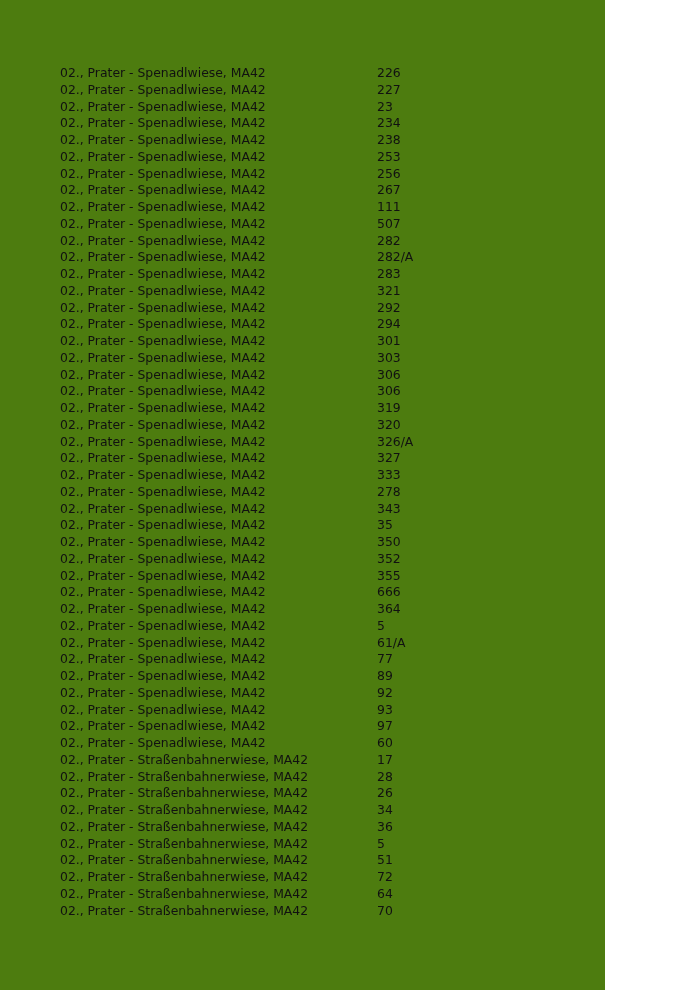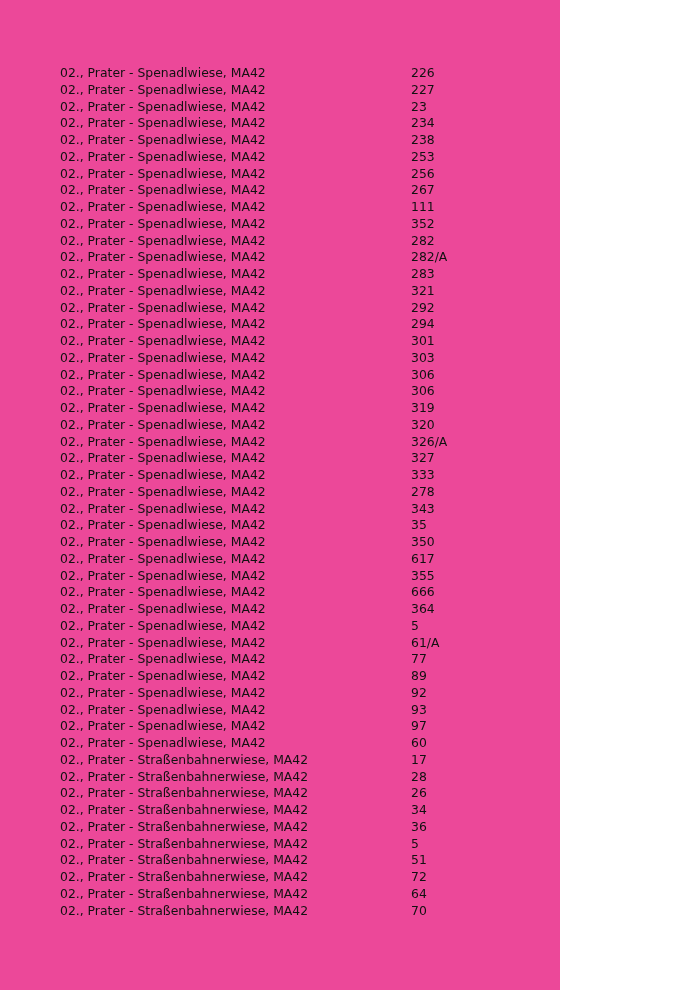--- a/index.html
+++ b/index.html
@@ -12,23 +12,23 @@
       height: 990px;
       position: relative;
       overflow: hidden;
       font-family: "DejaVu Sans", sans-serif;
       color: #111111;
     }
     .page {
       position: absolute;
       left: 0;
       top: 0;
-      width: 560px;
+      width: 605px;
       height: 990px;
-      background: #ec4899;
+      background: #4d7c0f;
     }
     .table {
       position: absolute;
       left: 60px;
       top: 65px;
       width: 600px;
     }
     .row {
       position: relative;
       height: 16.75px;
@@ -38,21 +38,20 @@
     }
     .cell-location {
       position: absolute;
       left: 0;
       top: 0;
     }
     .cell-number {
       position: absolute;
       left: 317px;
       top: 0;
-      margin-left: 34px;
     }
   </style>
 </head>
 <body>
 
 <div class="page">
   <div class="table" id="table">
 
   <div class="row">
     <span class="cell-location">02., Prater - Spenadlwiese, MA42</span>
@@ -85,101 +84,101 @@
       <div class="row">
     <span class="cell-location">02., Prater - Spenadlwiese, MA42</span>
     <span class="cell-number">267</span>
   </div>
       <div class="row">
     <span class="cell-location">02., Prater - Spenadlwiese, MA42</span>
     <span class="cell-number">111</span>
   </div>
       <div class="row">
     <span class="cell-location">02., Prater - Spenadlwiese, MA42</span>
+    <span class="cell-number">507</span>
+  </div>
+      <div class="row">
+    <span class="cell-location">02., Prater - Spenadlwiese, MA42</span>
+    <span class="cell-number">282</span>
+  </div>
+      <div class="row">
+    <span class="cell-location">02., Prater - Spenadlwiese, MA42</span>
+    <span class="cell-number">282/A</span>
+  </div>
+      <div class="row">
+    <span class="cell-location">02., Prater - Spenadlwiese, MA42</span>
+    <span class="cell-number">283</span>
+  </div>
+      <div class="row">
+    <span class="cell-location">02., Prater - Spenadlwiese, MA42</span>
+    <span class="cell-number">321</span>
+  </div>
+      <div class="row">
+    <span class="cell-location">02., Prater - Spenadlwiese, MA42</span>
+    <span class="cell-number">292</span>
+  </div>
+      <div class="row">
+    <span class="cell-location">02., Prater - Spenadlwiese, MA42</span>
+    <span class="cell-number">294</span>
+  </div>
+      <div class="row">
+    <span class="cell-location">02., Prater - Spenadlwiese, MA42</span>
+    <span class="cell-number">301</span>
+  </div>
+      <div class="row">
+    <span class="cell-location">02., Prater - Spenadlwiese, MA42</span>
+    <span class="cell-number">303</span>
+  </div>
+      <div class="row">
+    <span class="cell-location">02., Prater - Spenadlwiese, MA42</span>
+    <span class="cell-number">306</span>
+  </div>
+      <div class="row">
+    <span class="cell-location">02., Prater - Spenadlwiese, MA42</span>
+    <span class="cell-number">306</span>
+  </div>
+      <div class="row">
+    <span class="cell-location">02., Prater - Spenadlwiese, MA42</span>
+    <span class="cell-number">319</span>
+  </div>
+      <div class="row">
+    <span class="cell-location">02., Prater - Spenadlwiese, MA42</span>
+    <span class="cell-number">320</span>
+  </div>
+      <div class="row">
+    <span class="cell-location">02., Prater - Spenadlwiese, MA42</span>
+    <span class="cell-number">326/A</span>
+  </div>
+      <div class="row">
+    <span class="cell-location">02., Prater - Spenadlwiese, MA42</span>
+    <span class="cell-number">327</span>
+  </div>
+      <div class="row">
+    <span class="cell-location">02., Prater - Spenadlwiese, MA42</span>
+    <span class="cell-number">333</span>
+  </div>
+      <div class="row">
+    <span class="cell-location">02., Prater - Spenadlwiese, MA42</span>
+    <span class="cell-number">278</span>
+  </div>
+      <div class="row">
+    <span class="cell-location">02., Prater - Spenadlwiese, MA42</span>
+    <span class="cell-number">343</span>
+  </div>
+      <div class="row">
+    <span class="cell-location">02., Prater - Spenadlwiese, MA42</span>
+    <span class="cell-number">35</span>
+  </div>
+      <div class="row">
+    <span class="cell-location">02., Prater - Spenadlwiese, MA42</span>
+    <span class="cell-number">350</span>
+  </div>
+      <div class="row">
+    <span class="cell-location">02., Prater - Spenadlwiese, MA42</span>
     <span class="cell-number">352</span>
-  </div>
-      <div class="row">
-    <span class="cell-location">02., Prater - Spenadlwiese, MA42</span>
-    <span class="cell-number">282</span>
-  </div>
-      <div class="row">
-    <span class="cell-location">02., Prater - Spenadlwiese, MA42</span>
-    <span class="cell-number">282/A</span>
-  </div>
-      <div class="row">
-    <span class="cell-location">02., Prater - Spenadlwiese, MA42</span>
-    <span class="cell-number">283</span>
-  </div>
-      <div class="row">
-    <span class="cell-location">02., Prater - Spenadlwiese, MA42</span>
-    <span class="cell-number">321</span>
-  </div>
-      <div class="row">
-    <span class="cell-location">02., Prater - Spenadlwiese, MA42</span>
-    <span class="cell-number">292</span>
-  </div>
-      <div class="row">
-    <span class="cell-location">02., Prater - Spenadlwiese, MA42</span>
-    <span class="cell-number">294</span>
-  </div>
-      <div class="row">
-    <span class="cell-location">02., Prater - Spenadlwiese, MA42</span>
-    <span class="cell-number">301</span>
-  </div>
-      <div class="row">
-    <span class="cell-location">02., Prater - Spenadlwiese, MA42</span>
-    <span class="cell-number">303</span>
-  </div>
-      <div class="row">
-    <span class="cell-location">02., Prater - Spenadlwiese, MA42</span>
-    <span class="cell-number">306</span>
-  </div>
-      <div class="row">
-    <span class="cell-location">02., Prater - Spenadlwiese, MA42</span>
-    <span class="cell-number">306</span>
-  </div>
-      <div class="row">
-    <span class="cell-location">02., Prater - Spenadlwiese, MA42</span>
-    <span class="cell-number">319</span>
-  </div>
-      <div class="row">
-    <span class="cell-location">02., Prater - Spenadlwiese, MA42</span>
-    <span class="cell-number">320</span>
-  </div>
-      <div class="row">
-    <span class="cell-location">02., Prater - Spenadlwiese, MA42</span>
-    <span class="cell-number">326/A</span>
-  </div>
-      <div class="row">
-    <span class="cell-location">02., Prater - Spenadlwiese, MA42</span>
-    <span class="cell-number">327</span>
-  </div>
-      <div class="row">
-    <span class="cell-location">02., Prater - Spenadlwiese, MA42</span>
-    <span class="cell-number">333</span>
-  </div>
-      <div class="row">
-    <span class="cell-location">02., Prater - Spenadlwiese, MA42</span>
-    <span class="cell-number">278</span>
-  </div>
-      <div class="row">
-    <span class="cell-location">02., Prater - Spenadlwiese, MA42</span>
-    <span class="cell-number">343</span>
-  </div>
-      <div class="row">
-    <span class="cell-location">02., Prater - Spenadlwiese, MA42</span>
-    <span class="cell-number">35</span>
-  </div>
-      <div class="row">
-    <span class="cell-location">02., Prater - Spenadlwiese, MA42</span>
-    <span class="cell-number">350</span>
-  </div>
-      <div class="row">
-    <span class="cell-location">02., Prater - Spenadlwiese, MA42</span>
-    <span class="cell-number">617</span>
   </div>
       <div class="row">
     <span class="cell-location">02., Prater - Spenadlwiese, MA42</span>
     <span class="cell-number">355</span>
   </div>
       <div class="row">
     <span class="cell-location">02., Prater - Spenadlwiese, MA42</span>
     <span class="cell-number">666</span>
   </div>
       <div class="row">

